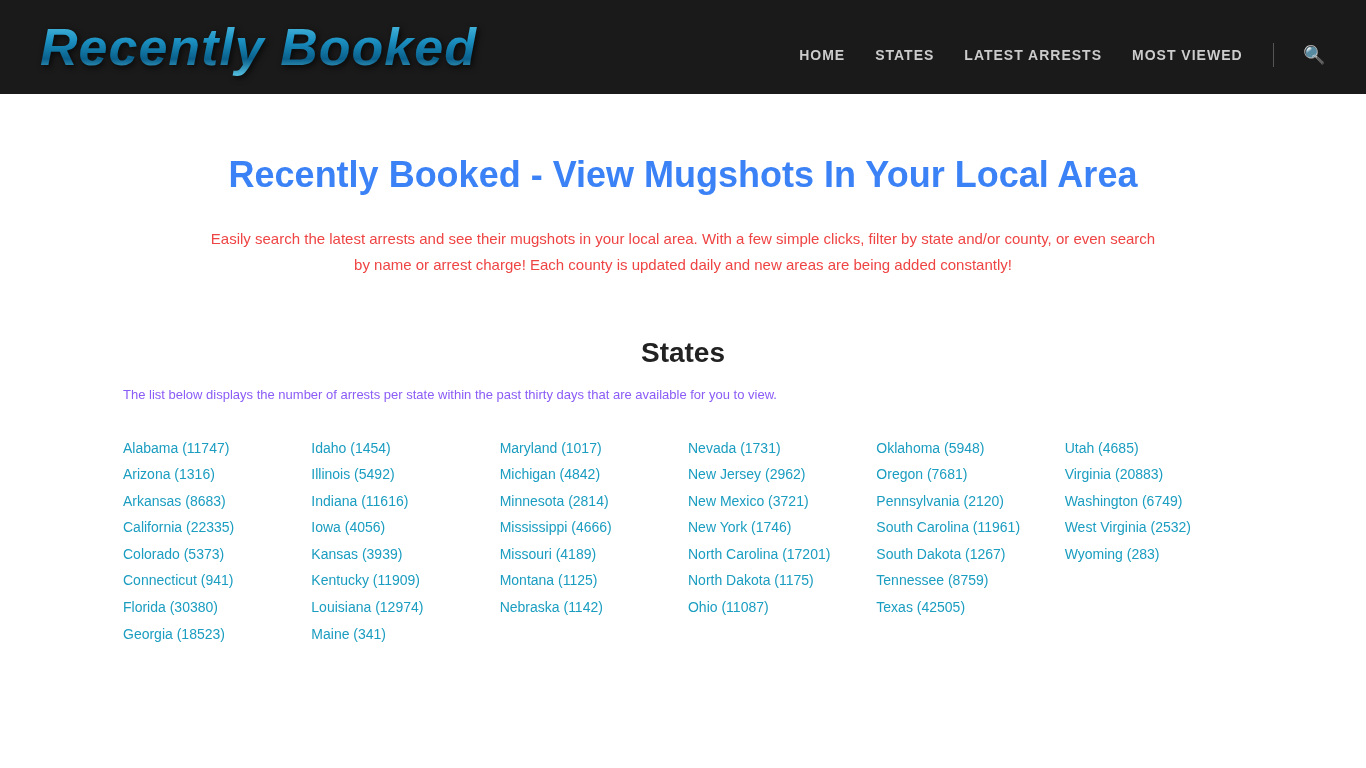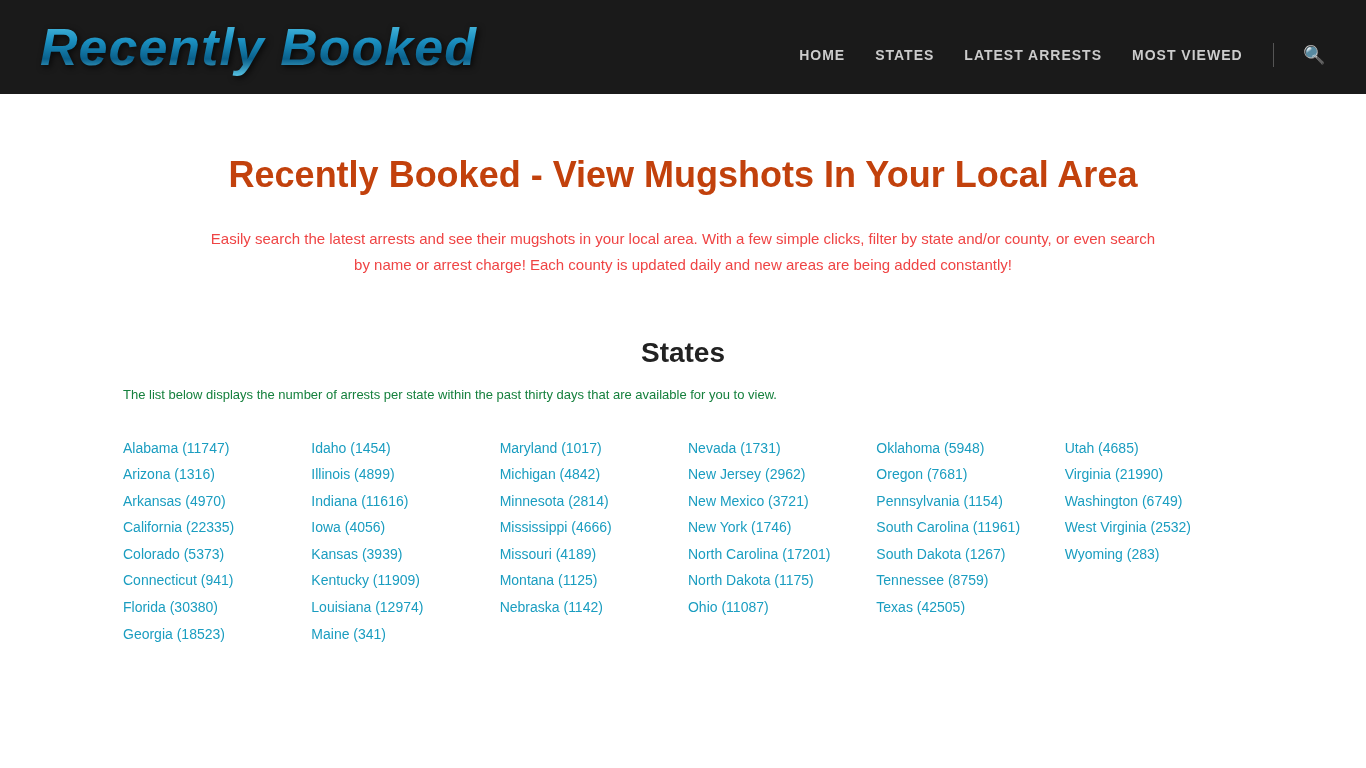--- a/index.html
+++ b/index.html
@@ -58,21 +58,21 @@
     main {
       max-width: 1200px;
       margin: 0 auto;
       padding: 60px 40px 40px;
     }
 
     .page-title {
       text-align: center;
       font-size: 36px;
       font-weight: bold;
-      color: #c2410c;
+      color: #3b82f6;
       margin-bottom: 30px;
     }
 
     .page-description {
       text-align: center;
       font-size: 15px;
       color: #ef4444;
       line-height: 1.7;
       max-width: 950px;
       margin: 0 auto 60px;
@@ -85,21 +85,21 @@
     .states-heading {
       text-align: center;
       font-size: 28px;
       font-weight: bold;
       color: #222;
       margin-bottom: 16px;
     }
 
     .states-subtext {
       font-size: 13px;
-      color: #15803d;
+      color: #8b5cf6;
       margin-bottom: 30px;
       line-height: 1.5;
     }
 
     .states-grid {
       display: grid;
       grid-template-columns: repeat(6, 1fr);
       gap: 8px 10px;
     }
 
@@ -130,30 +130,30 @@
   <h1 class="page-title">Recently Booked - View Mugshots In Your Local Area</h1>
   <p class="page-description">Easily search the latest arrests and see their mugshots in your local area. With a few simple clicks, filter by state and/or county, or even search by name or arrest charge! Each county is updated daily and new areas are being added constantly!</p>
 
   <div class="states-section">
     <h2 class="states-heading">States</h2>
     <p class="states-subtext">The list below displays the number of arrests per state within the past thirty days that are available for you to view.</p>
     <div class="states-grid" id="states-grid">
     <div>
           <a href="#" class="state-link">Alabama (11747)</a>
           <a href="#" class="state-link">Arizona (1316)</a>
-          <a href="#" class="state-link">Arkansas (4970)</a>
+          <a href="#" class="state-link">Arkansas (8683)</a>
           <a href="#" class="state-link">California (22335)</a>
           <a href="#" class="state-link">Colorado (5373)</a>
           <a href="#" class="state-link">Connecticut (941)</a>
           <a href="#" class="state-link">Florida (30380)</a>
           <a href="#" class="state-link">Georgia (18523)</a>
         </div>
         <div>
           <a href="#" class="state-link">Idaho (1454)</a>
-          <a href="#" class="state-link">Illinois (4899)</a>
+          <a href="#" class="state-link">Illinois (5492)</a>
           <a href="#" class="state-link">Indiana (11616)</a>
           <a href="#" class="state-link">Iowa (4056)</a>
           <a href="#" class="state-link">Kansas (3939)</a>
           <a href="#" class="state-link">Kentucky (11909)</a>
           <a href="#" class="state-link">Louisiana (12974)</a>
           <a href="#" class="state-link">Maine (341)</a>
         </div>
         <div>
           <a href="#" class="state-link">Maryland (1017)</a>
           <a href="#" class="state-link">Michigan (4842)</a>
@@ -170,30 +170,30 @@
           <a href="#" class="state-link">New Mexico (3721)</a>
           <a href="#" class="state-link">New York (1746)</a>
           <a href="#" class="state-link">North Carolina (17201)</a>
           <a href="#" class="state-link">North Dakota (1175)</a>
           <a href="#" class="state-link">Ohio (11087)</a>
           <div style="line-height: 1.9; font-size: 14px;">&nbsp;</div>
         </div>
         <div>
           <a href="#" class="state-link">Oklahoma (5948)</a>
           <a href="#" class="state-link">Oregon (7681)</a>
-          <a href="#" class="state-link">Pennsylvania (1154)</a>
+          <a href="#" class="state-link">Pennsylvania (2120)</a>
           <a href="#" class="state-link">South Carolina (11961)</a>
           <a href="#" class="state-link">South Dakota (1267)</a>
           <a href="#" class="state-link">Tennessee (8759)</a>
           <a href="#" class="state-link">Texas (42505)</a>
           <div style="line-height: 1.9; font-size: 14px;">&nbsp;</div>
         </div>
         <div>
           <a href="#" class="state-link">Utah (4685)</a>
-          <a href="#" class="state-link">Virginia (21990)</a>
+          <a href="#" class="state-link">Virginia (20883)</a>
           <a href="#" class="state-link">Washington (6749)</a>
           <a href="#" class="state-link">West Virginia (2532)</a>
           <a href="#" class="state-link">Wyoming (283)</a>
           <div style="line-height: 1.9; font-size: 14px;">&nbsp;</div>
         </div>
       </div>
   </div>
 </main>
 
 </body></html>

